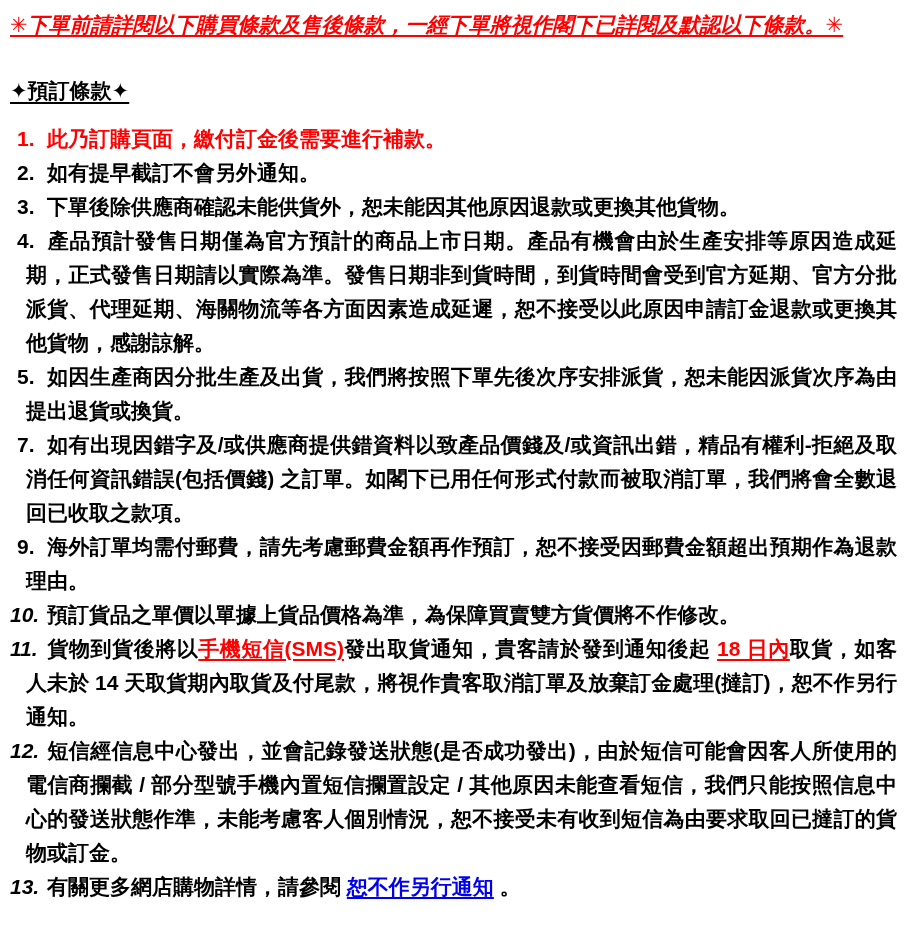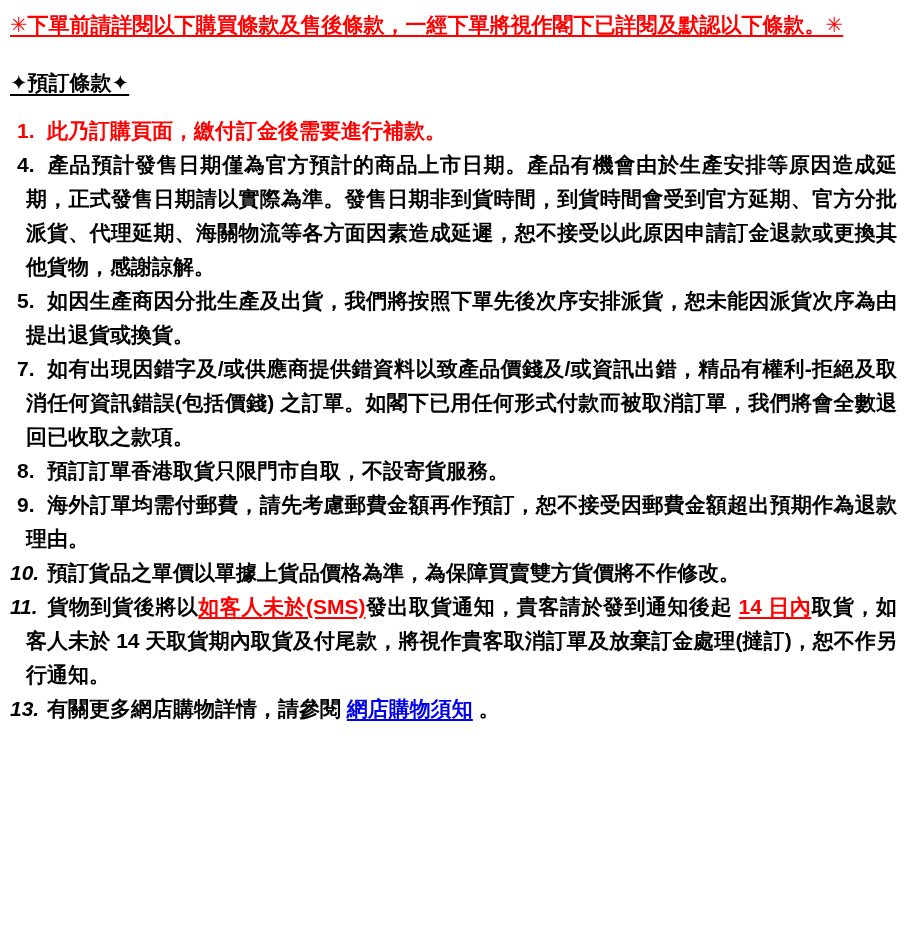--- a/index.html
+++ b/index.html
@@ -20,23 +20,24 @@
   .doc{
     padding:8px 16px 0 10px;
   }
   .notice-header{
     color:var(--red);
     font-size:21px;
     line-height:34px;
     text-decoration:underline;
     text-underline-offset:3px;
     text-decoration-thickness:2px;
+    font-style:italic;
   }
   .section-heading{
-    margin-top:24px;
+    margin-top:32px;
     font-size:21px;
     line-height:34px;
     text-decoration:underline;
     text-underline-offset:4px;
     text-decoration-thickness:2px;
     display:inline-block;
   }
   .terms-list{
     margin-top:13px;
   }
@@ -73,22 +74,24 @@
 
 <div class="doc">
   <div class="notice-header">✳下單前請詳閱以下購買條款及售後條款，一經下單將視作閣下已詳閱及默認以下條款。✳</div>
 
   <div>
     <div class="section-heading">✦預訂條款✦</div>
   </div>
 
   <div class="terms-list">
       <div class="term-item red-item"><span class="num num1">1.</span><span class="seg-normal">此乃訂購頁面，繳付訂金後需要進行補款。</span></div>
+      <div class="term-item"><span class="num num1">2.</span><span class="seg-normal">如有提早截訂不會另外通知。</span></div>
+      <div class="term-item"><span class="num num1">3.</span><span class="seg-normal">下單後除供應商確認未能供貨外，恕未能因其他原因退款或更換其他貨物。</span></div>
       <div class="term-item"><span class="num num1">4.</span><span class="seg-normal">產品預計發售日期僅為官方預計的商品上市日期。產品有機會由於生產安排等原因造成延期，正式發售日期請以實際為準。發售日期非到貨時間，到貨時間會受到官方延期、官方分批派貨、代理延期、海關物流等各方面因素造成延遲，恕不接受以此原因申請訂金退款或更換其他貨物，感謝諒解。</span></div>
       <div class="term-item"><span class="num num1">5.</span><span class="seg-normal">如因生產商因分批生產及出貨，我們將按照下單先後次序安排派貨，恕未能因派貨次序為由提出退貨或換貨。</span></div>
       <div class="term-item"><span class="num num1">7.</span><span class="seg-normal">如有出現因錯字及/或供應商提供錯資料以致產品價錢及/或資訊出錯，精品有權利-拒絕及取消任何資訊錯誤(包括價錢) 之訂單。如閣下已用任何形式付款而被取消訂單，我們將會全數退回已收取之款項。</span></div>
-      <div class="term-item"><span class="num num1">8.</span><span class="seg-normal">預訂訂單香港取貨只限門市自取，不設寄貨服務。</span></div>
       <div class="term-item"><span class="num num1">9.</span><span class="seg-normal">海外訂單均需付郵費，請先考慮郵費金額再作預訂，恕不接受因郵費金額超出預期作為退款理由。</span></div>
       <div class="term-item"><span class="num num2">10.</span><span class="seg-normal">預訂貨品之單價以單據上貨品價格為準，為保障買賣雙方貨價將不作修改。</span></div>
-      <div class="term-item"><span class="num num2">11.</span><span class="seg-normal">貨物到貨後將以</span><span class="seg-red-underline">如客人未於(SMS)</span><span class="seg-normal">發出取貨通知，貴客請於發到通知後起 </span><span class="seg-red-underline">14 日內</span><span class="seg-normal">取貨，如客人未於 14 天取貨期內取貨及付尾款，將視作貴客取消訂單及放棄訂金處理(撻訂)，恕不作另行通知。</span></div>
-      <div class="term-item"><span class="num num2">13.</span><span class="seg-normal">有關更多網店購物詳情，請參閱 </span><a href="#" class="seg-link">網店購物須知</a><span class="seg-normal"> 。</span></div>
+      <div class="term-item"><span class="num num2">11.</span><span class="seg-normal">貨物到貨後將以</span><span class="seg-red-underline">手機短信(SMS)</span><span class="seg-normal">發出取貨通知，貴客請於發到通知後起 </span><span class="seg-red-underline">18 日內</span><span class="seg-normal">取貨，如客人未於 14 天取貨期內取貨及付尾款，將視作貴客取消訂單及放棄訂金處理(撻訂)，恕不作另行通知。</span></div>
+      <div class="term-item"><span class="num num2">12.</span><span class="seg-normal">短信經信息中心發出，並會記錄發送狀態(是否成功發出)，由於短信可能會因客人所使用的電信商攔截 / 部分型號手機內置短信攔置設定 / 其他原因未能查看短信，我們只能按照信息中心的發送狀態作準，未能考慮客人個別情況，恕不接受未有收到短信為由要求取回已撻訂的貨物或訂金。</span></div>
+      <div class="term-item"><span class="num num2">13.</span><span class="seg-normal">有關更多網店購物詳情，請參閱 </span><a href="#" class="seg-link">恕不作另行通知</a><span class="seg-normal"> 。</span></div>
     </div>
 </div>
 
 </body></html>

